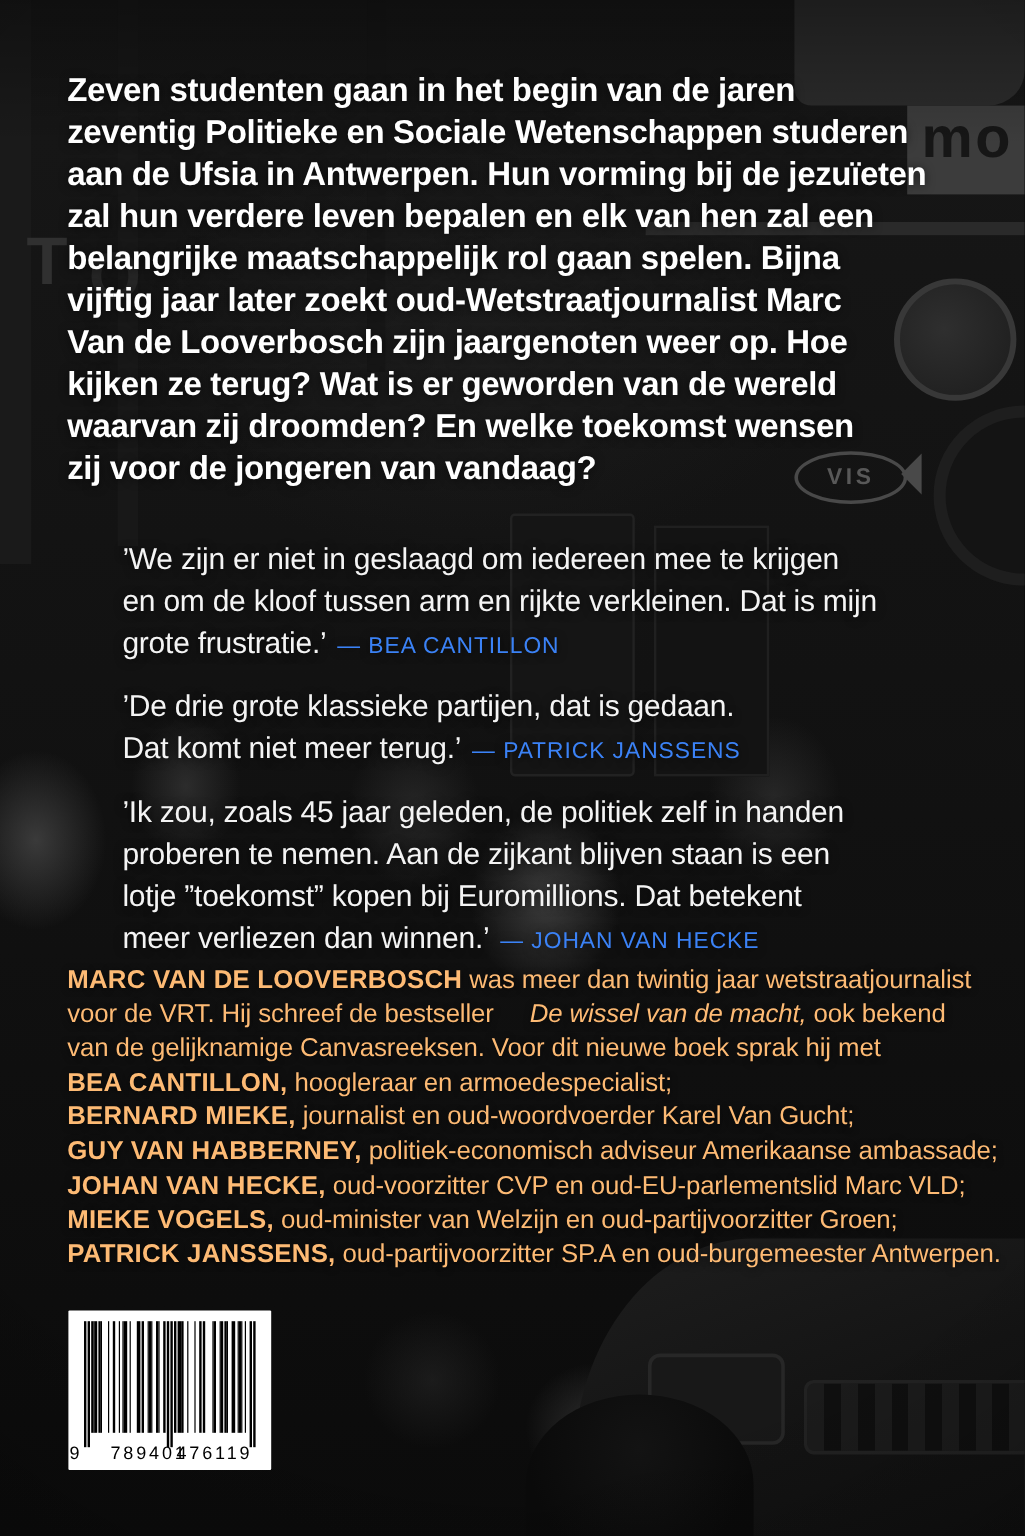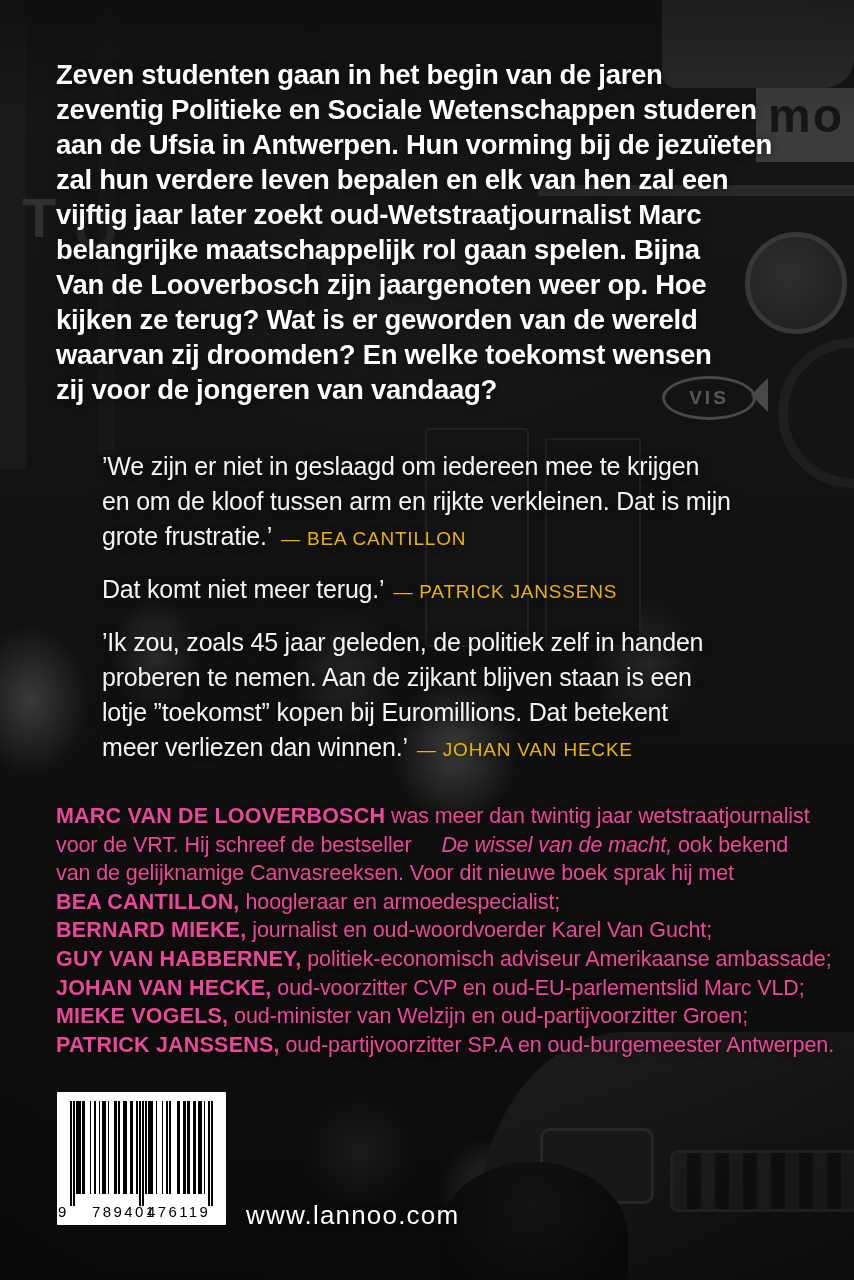--- a/index.html
+++ b/index.html
@@ -61,23 +61,23 @@
   
   .content{position:absolute;inset:0;}
   .content section,.content .abs{position:absolute;}
   .synopsis{left:56px;top:57px;}
   .syn-line{font-size:27.5px;line-height:35px;font-weight:700;letter-spacing:-.3px;white-space:nowrap;
     text-shadow:0 1px 8px rgba(0,0,0,.6);}
   .quotes{left:102px;top:449px;}
   .quote-block{margin-bottom:16px;}
   .quote-line{font-size:25px;line-height:35px;font-weight:400;letter-spacing:-.2px;white-space:nowrap;color:#f4f4f4;
     text-shadow:0 1px 8px rgba(0,0,0,.6);}
-  .quote-attr{font-size:19px;letter-spacing:.8px;padding-left:9px;color:#eab308;}
+  .quote-attr{font-size:19px;letter-spacing:.8px;padding-left:9px;color:#3b82f6;}
   .bio{left:56px;top:802px;}
-  .bio-line{font-size:21.5px;line-height:28.6px;font-weight:400;letter-spacing:-.1px;white-space:nowrap;color:#ec4899;
+  .bio-line{font-size:21.5px;line-height:28.6px;font-weight:400;letter-spacing:-.1px;white-space:nowrap;color:#fdba74;
     text-shadow:0 1px 6px rgba(0,0,0,.6);}
   .bio-line b{font-weight:700;letter-spacing:.2px;}
   .bio-line i{font-style:italic;margin-left:24px;}
   
   .barcode-box{left:57px;top:1092px;width:169px;height:133px;background:#fff;border-radius:1px;}
   .bc-bars{position:relative;margin:9px auto 0;width:143px;height:106px;font-size:0;white-space:nowrap;}
   .bc-bars .m{display:inline-block;width:1.5px;height:93px;vertical-align:top;}
   .bc-bars .m.on{background:#000;}
   .bc-bars .m.tall{height:105px;}
   .bc-digits{position:absolute;left:13px;bottom:5px;width:143px;height:17px;font-size:15px;color:#000;}
@@ -124,34 +124,35 @@
   </div>
 
   <div class="overlay"></div>
 
   <div class="content">
     <section class="synopsis" id="synopsis">
         <div class="syn-line">Zeven studenten gaan in het begin van de jaren</div>
         <div class="syn-line">zeventig Politieke en Sociale Wetenschappen studeren</div>
         <div class="syn-line">aan de Ufsia in Antwerpen. Hun vorming bij de jezuïeten</div>
         <div class="syn-line">zal hun verdere leven bepalen en elk van hen zal een</div>
+        <div class="syn-line">belangrijke maatschappelijk rol gaan spelen. Bijna</div>
         <div class="syn-line">vijftig jaar later zoekt oud-Wetstraatjournalist Marc</div>
-        <div class="syn-line">belangrijke maatschappelijk rol gaan spelen. Bijna</div>
         <div class="syn-line">Van de Looverbosch zijn jaargenoten weer op. Hoe</div>
         <div class="syn-line">kijken ze terug? Wat is er geworden van de wereld</div>
         <div class="syn-line">waarvan zij droomden? En welke toekomst wensen</div>
         <div class="syn-line">zij voor de jongeren van vandaag?</div>
       </section>
     <section class="quotes" id="quotes">
         <div class="quote-block">
           <div class="quote-line">’We zijn er niet in geslaagd om iedereen mee te krijgen</div>
           <div class="quote-line">en om de kloof tussen arm en rijkte verkleinen. Dat is mijn</div>
           <div class="quote-line">grote frustratie.’<span class="quote-attr">— BEA CANTILLON</span></div>
         </div>
         <div class="quote-block">
+          <div class="quote-line">’De drie grote klassieke partijen, dat is gedaan.</div>
           <div class="quote-line">Dat komt niet meer terug.’<span class="quote-attr">— PATRICK JANSSENS</span></div>
         </div>
         <div class="quote-block">
           <div class="quote-line">’Ik zou, zoals 45 jaar geleden, de politiek zelf in handen</div>
           <div class="quote-line">proberen te nemen. Aan de zijkant blijven staan is een</div>
           <div class="quote-line">lotje ”toekomst” kopen bij Euromillions. Dat betekent</div>
           <div class="quote-line">meer verliezen dan winnen.’<span class="quote-attr">— JOHAN VAN HECKE</span></div>
         </div>
       </section>
     <section class="bio" id="bio">
@@ -168,15 +169,14 @@
 
     <div class="abs barcode-box">
       <div class="bc-bars" id="bc-bars"><span class="m on tall"></span><span class="m tall"></span><span class="m on tall"></span><span class="m"></span><span class="m on"></span><span class="m on"></span><span class="m on"></span><span class="m"></span><span class="m on"></span><span class="m on"></span><span class="m"></span><span class="m"></span><span class="m"></span><span class="m on"></span><span class="m"></span><span class="m"></span><span class="m on"></span><span class="m"></span><span class="m"></span><span class="m on"></span><span class="m"></span><span class="m on"></span><span class="m on"></span><span class="m on"></span><span class="m"></span><span class="m on"></span><span class="m"></span><span class="m"></span><span class="m"></span><span class="m on"></span><span class="m on"></span><span class="m"></span><span class="m on"></span><span class="m"></span><span class="m"></span><span class="m on"></span><span class="m on"></span><span class="m on"></span><span class="m"></span><span class="m"></span><span class="m on"></span><span class="m on"></span><span class="m"></span><span class="m"></span><span class="m on"></span><span class="m tall"></span><span class="m on tall"></span><span class="m tall"></span><span class="m on tall"></span><span class="m tall"></span><span class="m on"></span><span class="m"></span><span class="m on"></span><span class="m on"></span><span class="m on"></span><span class="m"></span><span class="m"></span><span class="m on"></span><span class="m"></span><span class="m"></span><span class="m"></span><span class="m on"></span><span class="m"></span><span class="m"></span><span class="m on"></span><span class="m"></span><span class="m on"></span><span class="m"></span><span class="m"></span><span class="m"></span><span class="m"></span><span class="m on"></span><span class="m on"></span><span class="m"></span><span class="m"></span><span class="m on"></span><span class="m on"></span><span class="m"></span><span class="m on"></span><span class="m on"></span><span class="m"></span><span class="m"></span><span class="m on"></span><span class="m on"></span><span class="m"></span><span class="m on"></span><span class="m on"></span><span class="m on"></span><span class="m"></span><span class="m on"></span><span class="m"></span><span class="m"></span><span class="m on tall"></span><span class="m tall"></span><span class="m on tall"></span></div>
       <div class="bc-digits">
         <span class="bc-first">9</span>
         <span class="bc-g1">789401</span>
         <span class="bc-g2">476119</span>
       </div>
     </div>
 
-    <div class="abs website">www.lannoo.com</div>
   </div>
 </div>
 
 </body></html>

